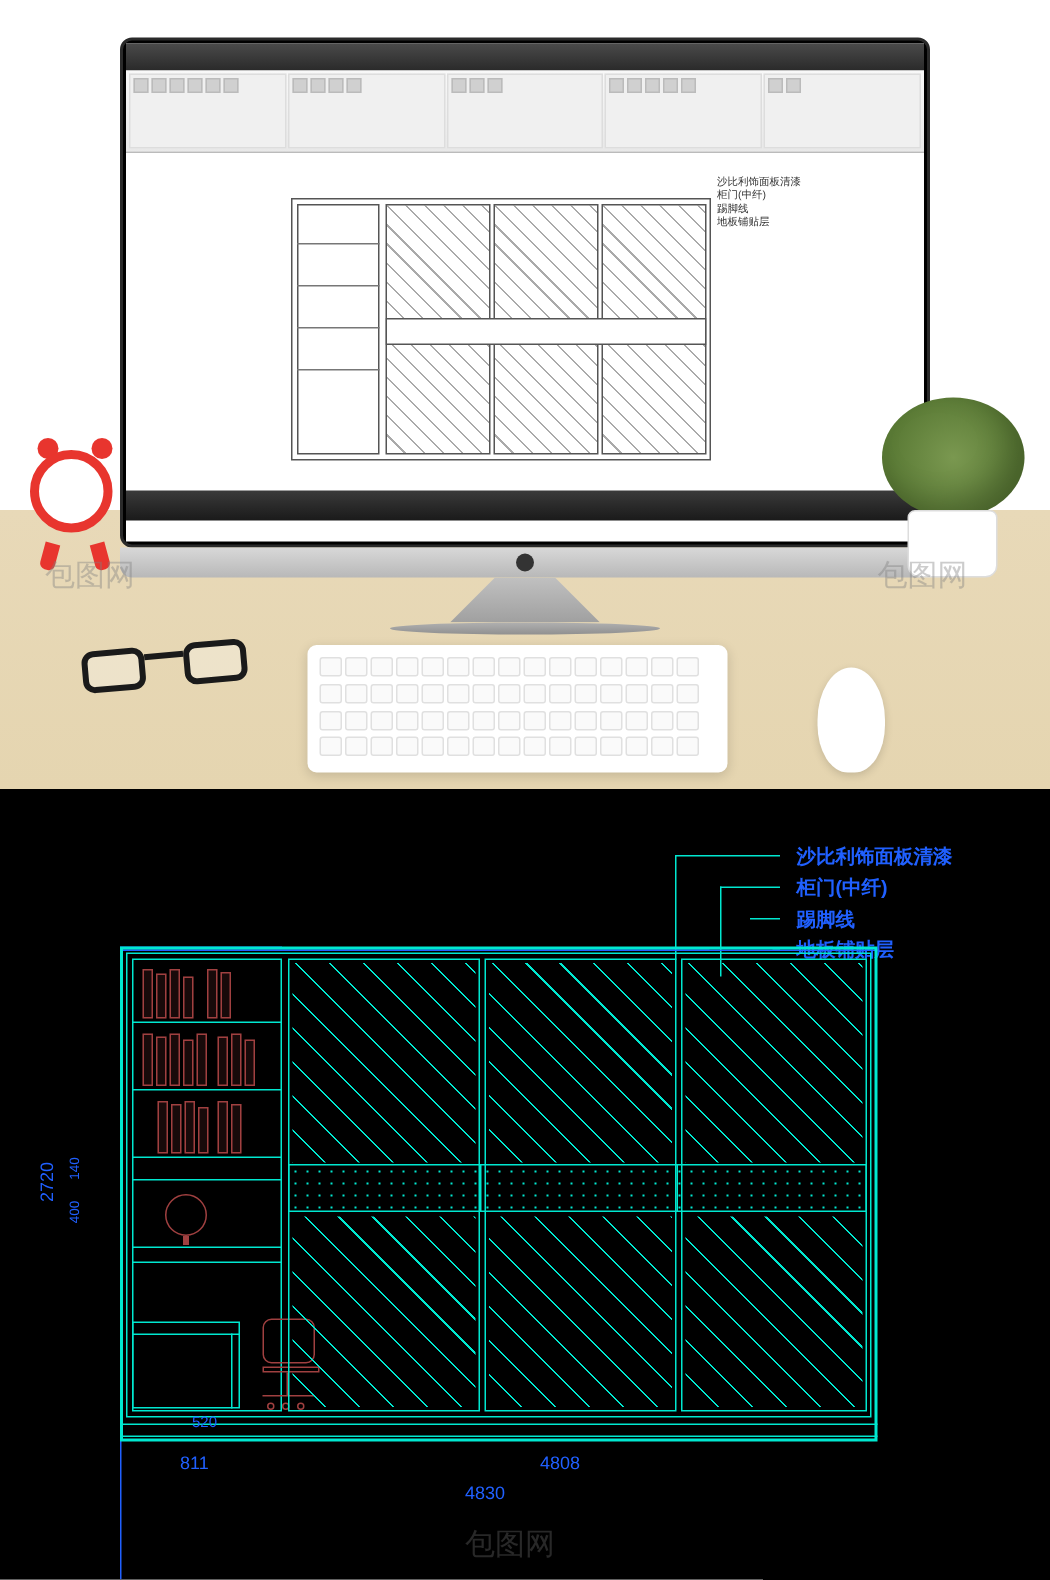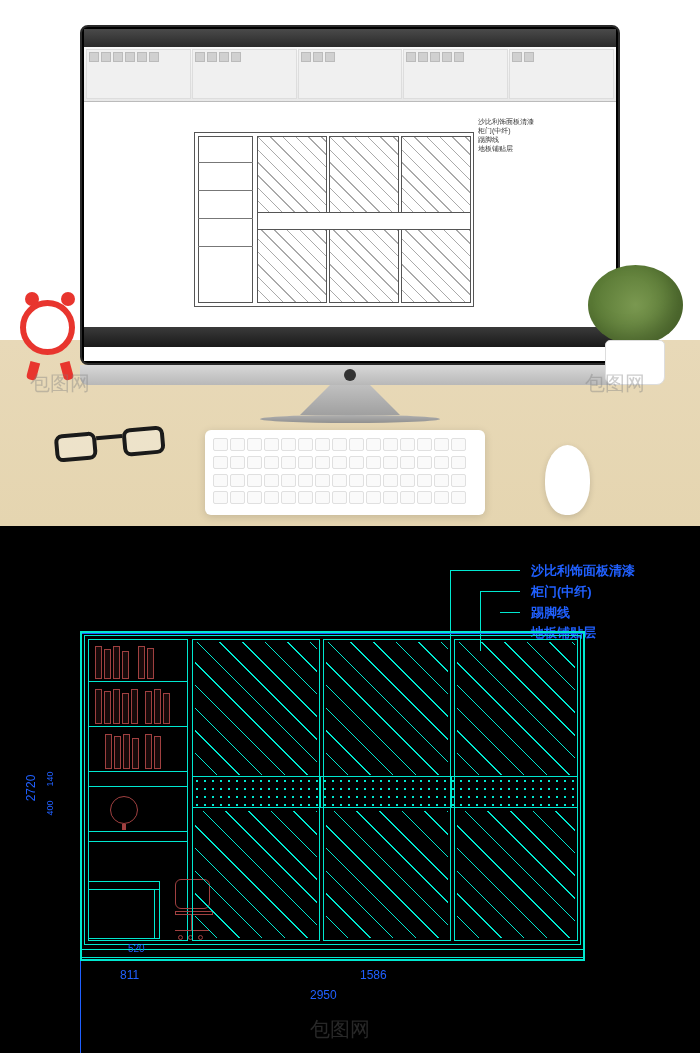--- a/index.html
+++ b/index.html
@@ -670,22 +670,22 @@
 
     <div class="dim-h" style="left:0px; top:350px; width:108px;"></div>
     <div class="dim-h" style="left:112px; top:350px; width:393px;"></div>
     <div class="dim-h" style="left:0px; top:370px; width:505px;"></div>
 
     <div class="dim-v" style="left:0px; top:330px; height:45px;"></div>
     <div class="dim-v" style="left:110px; top:330px; height:25px;"></div>
     <div class="dim-v" style="left:505px; top:330px; height:45px;"></div>
 
     <div class="dim-text" style="left:40px; top:337px;">811</div>
-    <div class="dim-text" style="left:280px; top:337px;">1586</div>
-    <div class="dim-text" style="left:230px; top:357px;">2950</div>
+    <div class="dim-text" style="left:280px; top:337px;">4808</div>
+    <div class="dim-text" style="left:230px; top:357px;">4830</div>
 
     <div class="dim-text" style="left:28px; top:312px; font-size:10px;padding-left:20px;">520</div>
 
     <div class="dim-v" style="left:-25px; top:0px; height:330px;"></div>
 
     <div class="dim-text" style="left:-62px; top:150px; transform:rotate(-90deg);">2720</div>
     <div class="dim-text" style="left:-38px; top:143px; transform:rotate(-90deg); font-size:9px;">140</div>
     <div class="dim-text" style="left:-38px; top:172px; transform:rotate(-90deg); font-size:9px;">400</div>
   </div>
 

